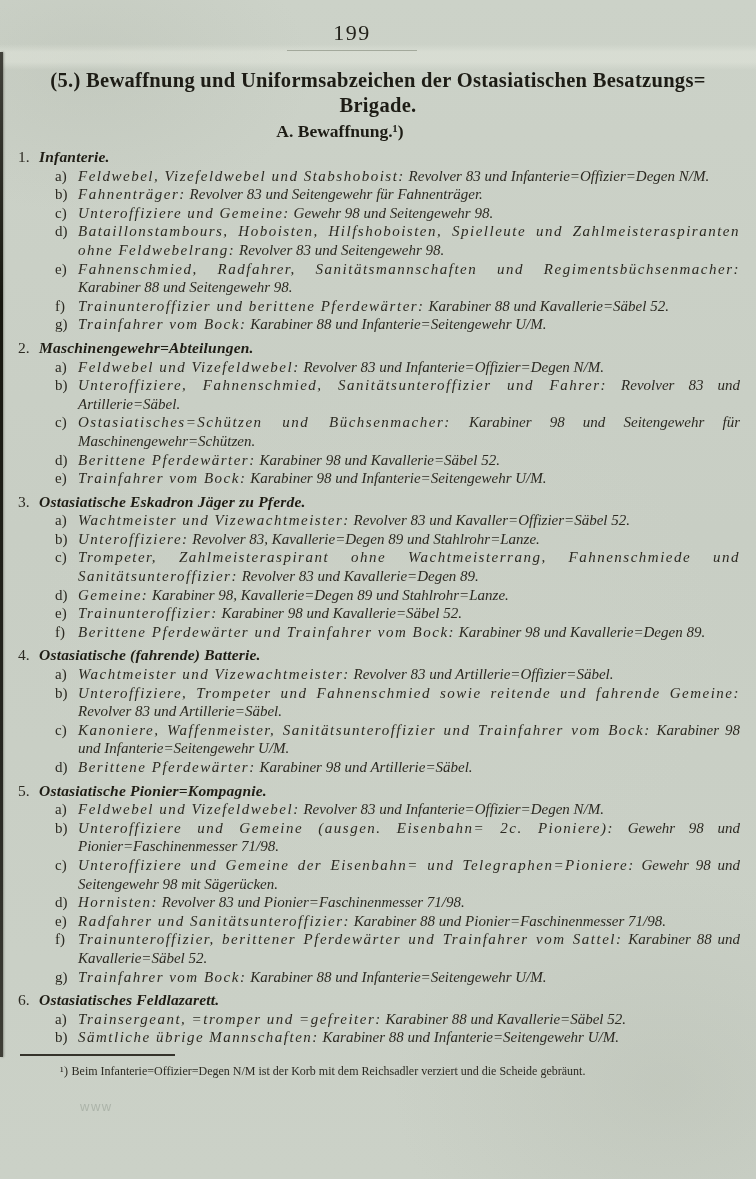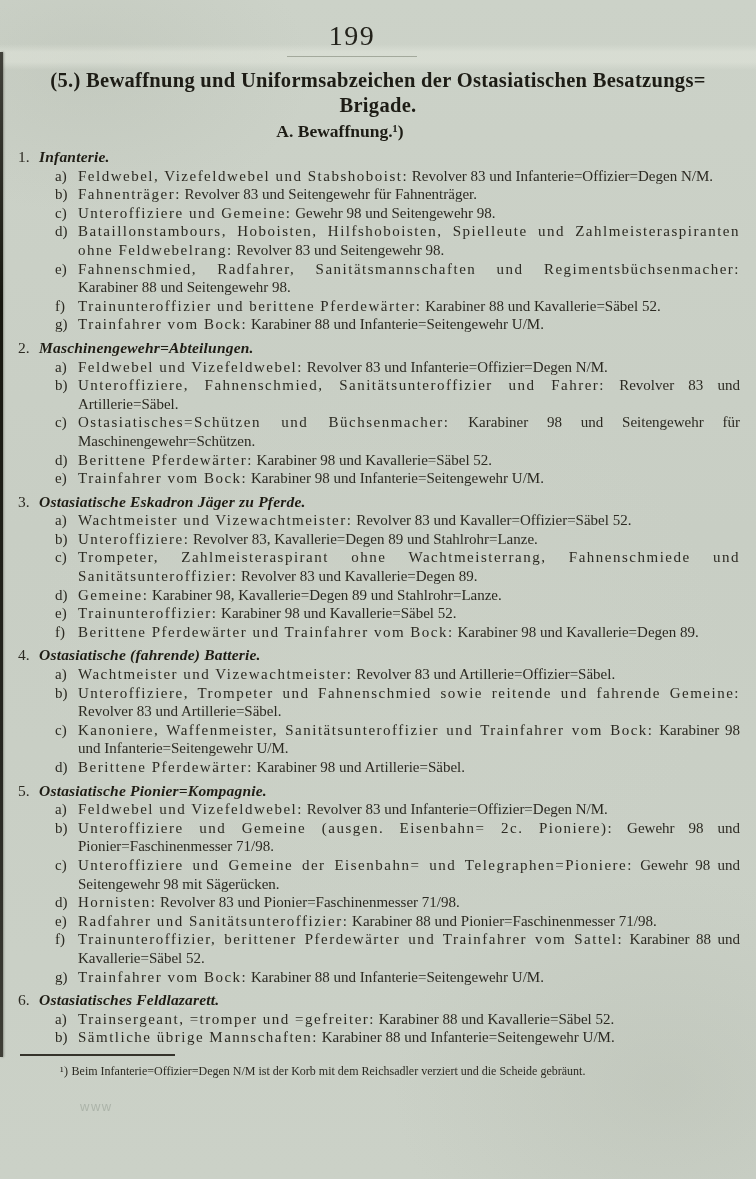--- a/index.html
+++ b/index.html
@@ -15,42 +15,42 @@
       radial-gradient(ellipse 420px 320px at 88% 92%, rgba(172,178,166,.28), transparent 65%),
       radial-gradient(ellipse 500px 400px at 50% 55%, rgba(208,213,202,.35), transparent 70%),
       linear-gradient(180deg,#ccd2c8 0%,#c8cec4 45%,#cbd1c7 100%);
   }
   .edge-strip{
     position:absolute;left:0;top:52px;width:3px;height:1005px;
     background:linear-gradient(180deg,#41413a,#17170f 25%,#262620 70%,#3e3e36);
     box-shadow:1px 0 2px rgba(40,40,32,.35);
   }
   .pageno-wrap{position:absolute;top:20px;left:287px;width:130px;text-align:center;}
-  .pageno{font-size:28px;letter-spacing:1.5px;color:#23221b;text-align:center;}
+  .pageno{font-size:22px;letter-spacing:1.5px;color:#23221b;text-align:center;}
   .pageno-rule{height:1px;background:#969c8f;margin-top:4px;opacity:.8;}
   .title{
     position:absolute;top:68px;left:6px;width:744px;
     text-align:center;font-weight:bold;font-size:20.5px;line-height:25px;
     color:#1d1c15;letter-spacing:.3px;
   }
   .subtitle{
     position:absolute;top:121px;left:0;width:680px;
     text-align:center;font-weight:bold;font-size:17.5px;color:#1d1c15;
   }
   .content{
     position:absolute;top:148px;left:18px;width:722px;height:1031px;
     font-size:15px;line-height:18.6px;overflow:hidden;
   }
   .section{margin-bottom:5px;}
   .sec-head{display:flex;font-size:15.5px;}
   .sec-num{width:21px;flex:none;}
   .sec-title{font-weight:bold;color:#1f1d15;letter-spacing:.2px;font-style:italic;}
   .item{display:flex;margin-left:37px;}
   .item-lbl{width:23px;flex:none;}
-  .item-txt{flex:1;text-align:justify;}
+  .item-txt{flex:1;text-align:justify;font-style:italic;}
   .role{letter-spacing:1.5px;}
   .footnote{margin-top:7px;}
   .fn-rule{width:155px;height:2px;background:#35332b;margin:0 0 5px 2px;}
   .fn-text{font-size:12px;line-height:20px;text-indent:42px;margin:0;text-align:justify;width:700px;}
   .fn-marker{letter-spacing:.5px;}
   .watermark{
     position:absolute;left:80px;top:1099px;
     font-size:13px;color:rgba(148,156,146,.55);letter-spacing:1.5px;
     font-family:"Liberation Sans",sans-serif;
   }

